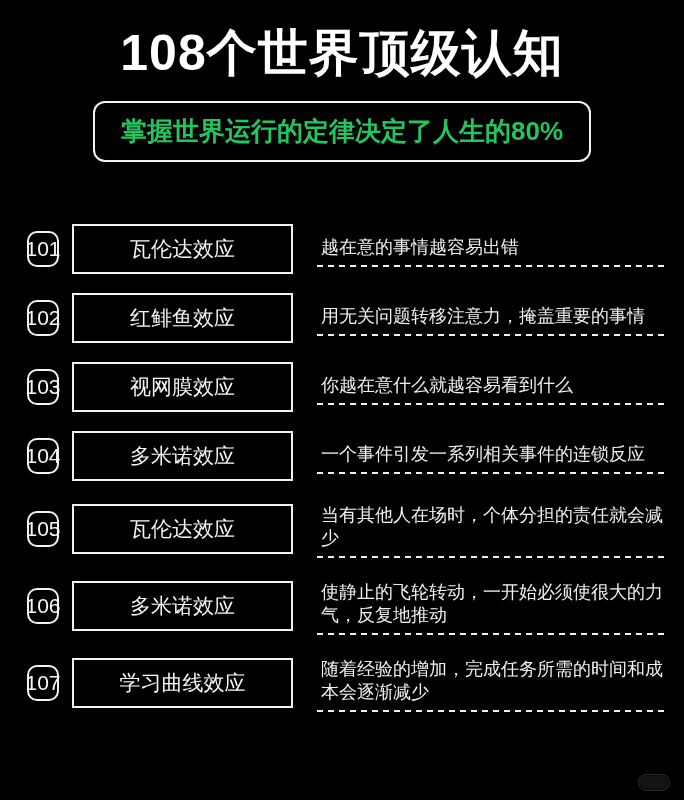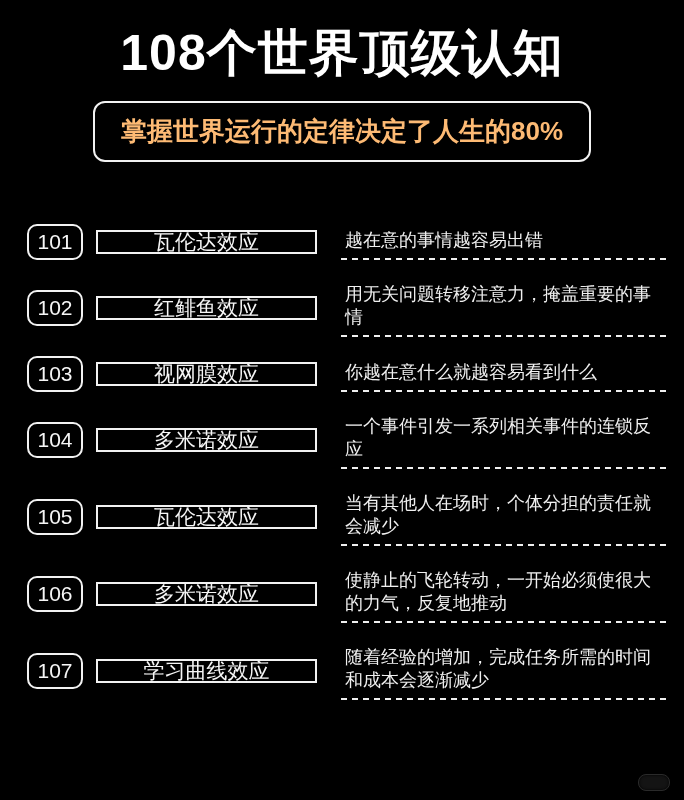--- a/index.html
+++ b/index.html
@@ -27,47 +27,47 @@
     text-align: center;
     margin-top: 14px;
   }
   .subtitle-box {
     display: inline-block;
     border: 2px solid #f2f2f2;
     border-radius: 12px;
     padding: 11px 26px;
     font-size: 26px;
     font-weight: bold;
-    color: #fdba74;
+    color: #22c55e;
   }
   .list {
     margin: 62px 16px 0 27px;
   }
   .row {
     display: flex;
     align-items: center;
     margin-bottom: 19px;
   }
   .badge {
     flex: none;
-    width: 56px;
+    width: 32px;
     height: 36px;
     box-sizing: border-box;
     border: 2px solid #f2f2f2;
     border-radius: 10px;
     display: flex;
     align-items: center;
     justify-content: center;
     font-size: 21px;
     color: #f6f6f6;
   }
   .namebox {
     flex: none;
     width: 221px;
-    height: 24px;
+    height: 50px;
     box-sizing: border-box;
     border: 2px solid #f2f2f2;
     margin-left: 13px;
     display: flex;
     align-items: center;
     justify-content: center;
     font-size: 21px;
     color: #f6f6f6;
   }
   .descblock {

